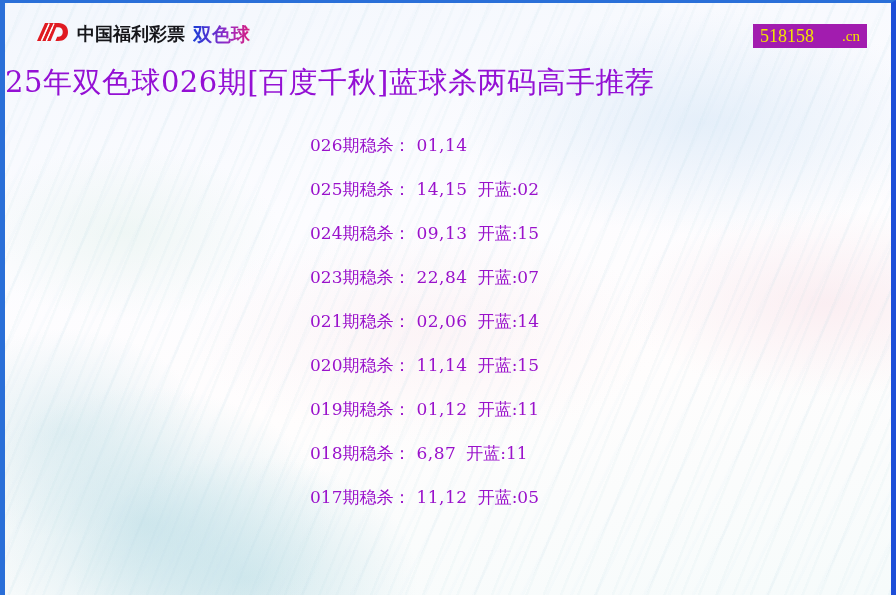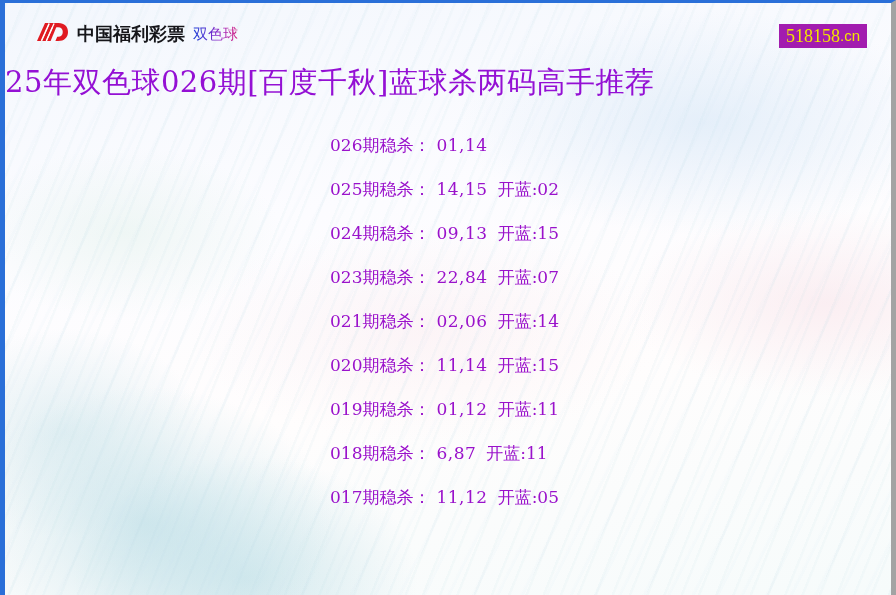--- a/index.html
+++ b/index.html
@@ -6,21 +6,21 @@
   body{
     width:896px;height:595px;overflow:hidden;
     font-family:"Liberation Serif", serif;
     background:#ffffff;
   }
   #page{
     position:relative;
     width:896px;height:595px;
     box-sizing:border-box;
     border-left:5px solid #2a6fd8;
-    border-right:5px solid #a3a3a3;
+    border-right:5px solid #1d4ed8;
     border-top:3px solid #2a6fd8;
     background:#fdfdff;
     overflow:hidden;
   }
   
   #bg-texture{
     position:absolute;inset:0;
     background:
       radial-gradient(ellipse 260px 190px at 140px 520px, rgba(176,216,226,0.55) 0%, rgba(200,228,235,0.28) 45%, rgba(255,255,255,0) 72%),
       radial-gradient(ellipse 200px 150px at 60px 430px, rgba(190,222,230,0.45) 0%, rgba(255,255,255,0) 70%),
@@ -56,22 +56,22 @@
     font-family:"DejaVu Sans","Liberation Sans",sans-serif;
     font-weight:bold;
     font-size:18px;
     color:#16161a;
     letter-spacing:0px;
     line-height:28px;
     white-space:nowrap;
   }
   .brand-ssq{
     font-family:"DejaVu Sans","Liberation Sans",sans-serif;
-    font-weight:normal;
-    font-size:15px;
+    font-weight:bold;
+    font-size:19px;
     line-height:28px;
     white-space:nowrap;
     background:linear-gradient(90deg,#1b3fd6 0%, #5a2fd0 34%, #9b2bc4 62%, #d81e7c 100%);
     -webkit-background-clip:text;
     background-clip:text;
     color:transparent;
     -webkit-text-fill-color:transparent;
   }
   #site-badge{
     position:absolute;right:24px;top:21px;
@@ -79,22 +79,22 @@
     height:24px;
     padding:0 7px;
     display:flex;align-items:center;
     box-sizing:border-box;
   }
   .badge-num{
     font-family:"Liberation Serif","DejaVu Serif",serif;
     font-size:18px;color:#f2e500;line-height:22px;
   }
   .badge-tld{
-    font-family:Liberation Sans, sans-serif;
-    font-size:15px;color:#f2e500;line-height:22px;letter-spacing:0px;
+    font-family:Liberation Serif, serif;
+    font-size:15px;color:#f2e500;line-height:22px;letter-spacing:0px;padding-left:28px;
   }
 
   
   #page-title{
     font-family:"DejaVu Serif","Liberation Serif",serif;
     font-size:29px;
     font-weight:normal;
     color:#9410d4;
     margin:0;
     padding:10px 0 0 0;
@@ -109,21 +109,21 @@
     padding-left:305px;
   }
   .row{
     height:44px;
     line-height:44px;
     font-family:"DejaVu Serif","Liberation Serif",serif;
     font-size:17px;
     color:#9a12cb;
     white-space:nowrap;
   }
-  .row .lbl{ letter-spacing:0px;margin-left:20px; }
+  .row .lbl{ letter-spacing:0px; }
   .row .kill{ margin-left:6px; letter-spacing:0.5px;margin-top:48px; }
   .row .blue{ margin-left:10px;margin-top:12px; }
 </style>
 </head>
 <body>
 
 <div id="page">
   <div id="bg-texture"></div>
   <div id="bg-texture2"></div>
 

